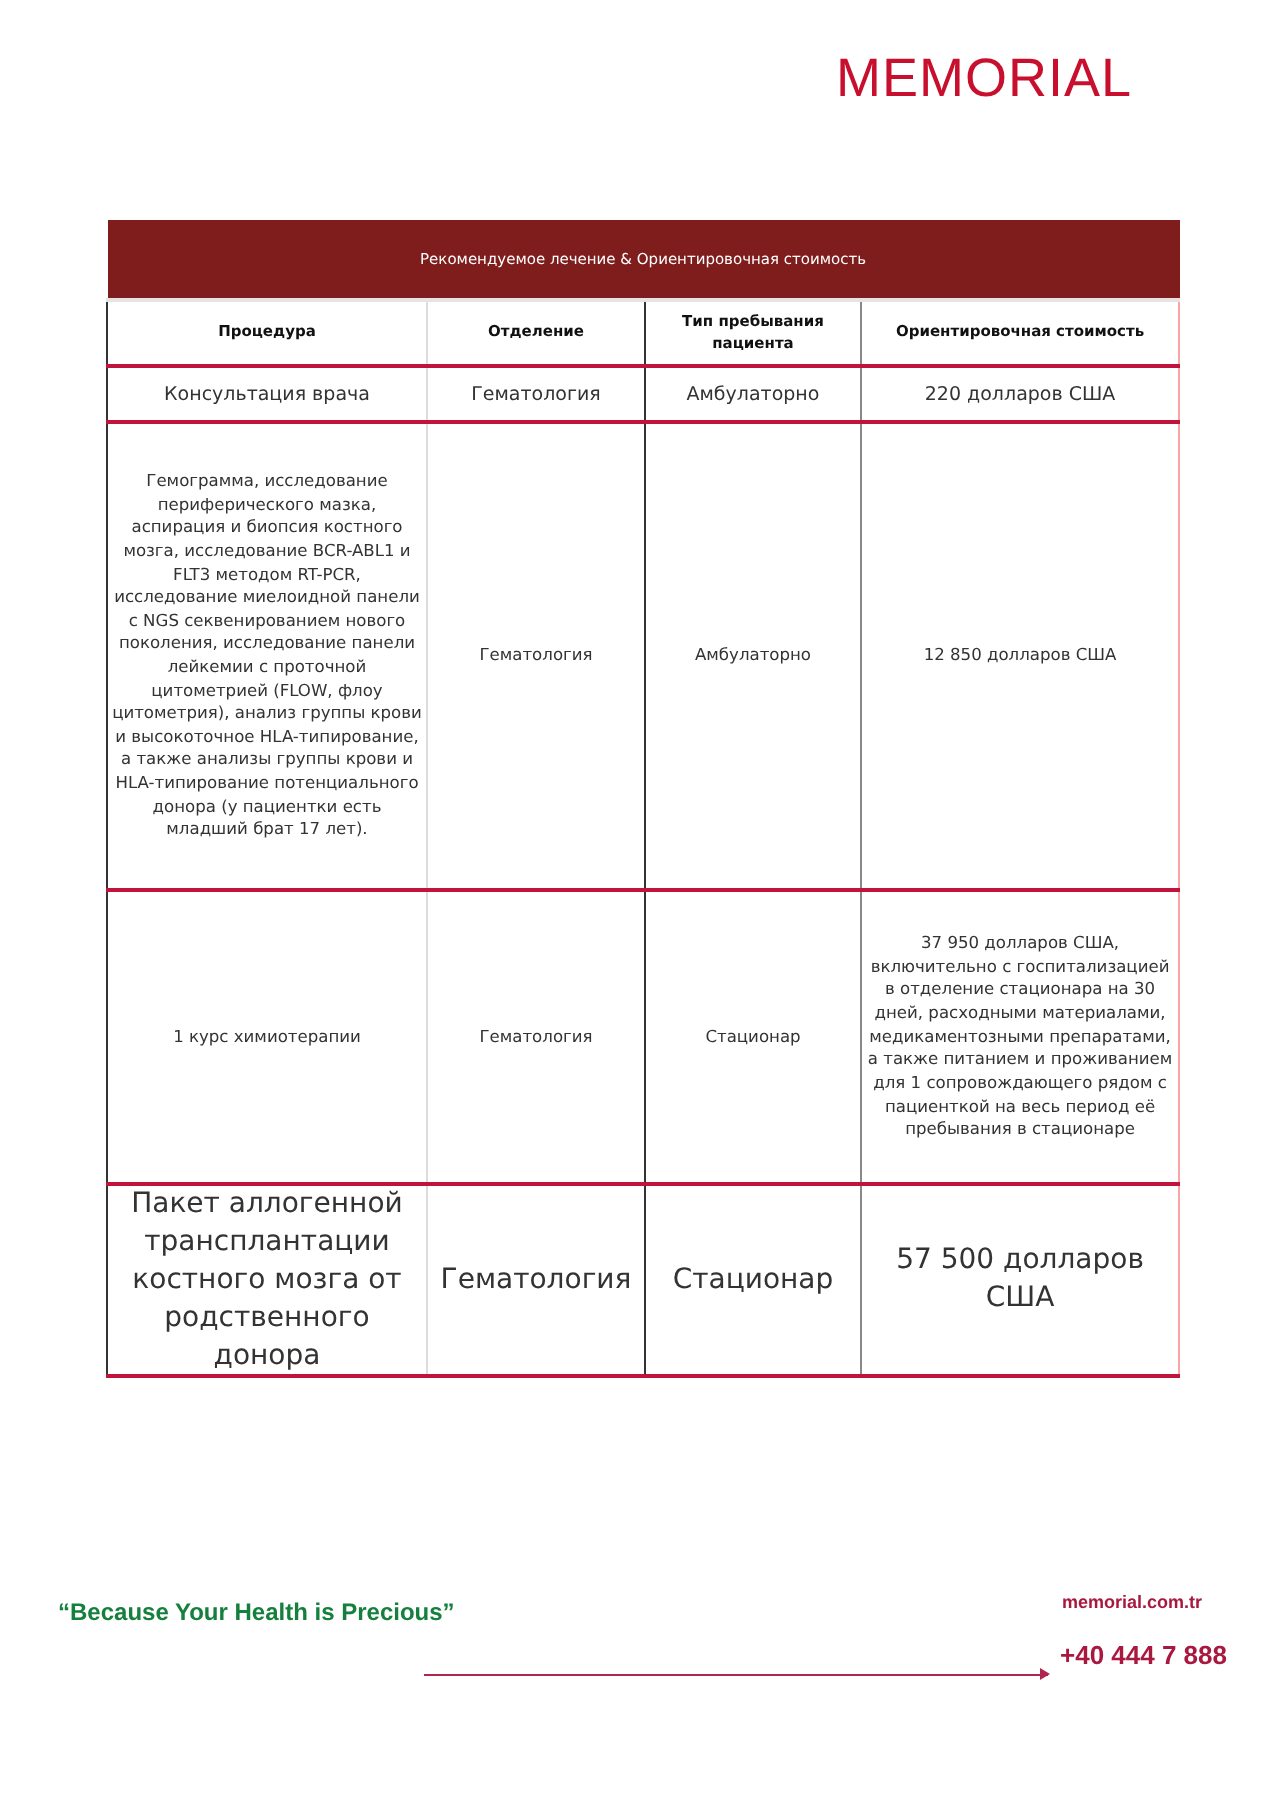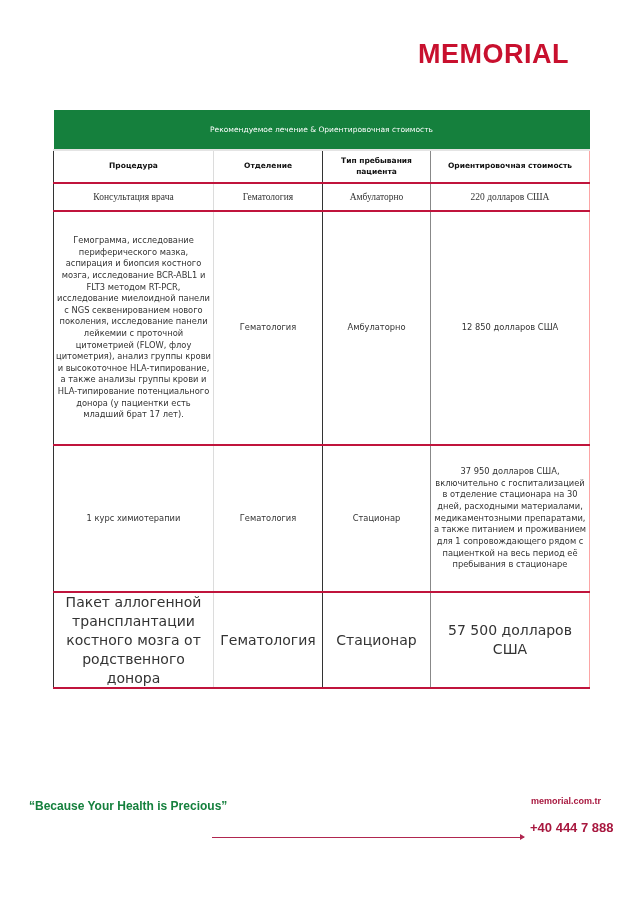--- a/index.html
+++ b/index.html
@@ -1,46 +1,46 @@
 <!DOCTYPE html>
 <html><head>
 <meta charset="utf-8">
 <style>
   html, body { margin: 0; padding: 0; }
   body {
     width: 636px; height: 900px; background: #ffffff; position: relative; overflow: hidden;
     font-family: "DejaVu Sans", "Liberation Sans", sans-serif; color: #222;
   }
   .logo {
-    position: absolute; left: 418px; top: 39px;
-    font-family: "Liberation Sans", sans-serif; font-weight: bold; font-size: 27px;
+    position: absolute; left: 418px; top: 24px;
+    font-family: "Liberation Sans", sans-serif; font-weight: normal; font-size: 27px;
     letter-spacing: 0.5px; color: #c8102e;
   }
   .tbl {
     position: absolute; left: 53px; top: 110px; width: 536px;
     border-collapse: collapse; table-layout: fixed;
   }
   .tbl td, .tbl th {
     padding: 0 2px; text-align: center; vertical-align: middle;
     border-left: 1px solid #dcdcdc; border-right: 1px solid #dcdcdc;
     border-bottom: 2px solid #c0143c;
     font-weight: normal; color: #333;
   }
   .tbl td.c0 { border-left: 1px solid #333; margin-top: 18px; }
   .tbl td.c1 { border-right: 1px solid #333; }
   .tbl td.c2 { border-right: 1px solid #888; }
   .tbl td.c3 { border-right: 1px solid #fca5a5; }
   .title-row td {
-    background: #15803d; color: #fff; font-size: 7.5px; height: 39px;
+    background: #7f1d1d; color: #fff; font-size: 7.5px; height: 39px;
     border: none; border-bottom: 2px solid #e4e4e4;
   }
   .head-row td {
     font-size: 7.5px; font-weight: bold; color: #111; height: 31px; line-height: 1.4;
   }
-  .r1 td { font-size: 9.5px; height: 26px; color: #333; font-family: Liberation Serif, serif; }
+  .r1 td { font-size: 9.5px; height: 26px; color: #333; }
   .r2 td { font-size: 8.3px; height: 232px; line-height: 1.4; color: #333; }
   .r3 td { font-size: 8.3px; height: 145px; line-height: 1.4; color: #333; }
   .r4 td { font-size: 14px; height: 42px; line-height: 1.35; color: #333; }
   .r5 td { font-size: 8.3px; height: 52px; line-height: 1.35; color: #333; }
   .tbl td .txt { display: inline-block; }
   .footer-slogan {
     position: absolute; left: 29px; top: 799px;
     font-family: "Liberation Sans", sans-serif; font-size: 12px; font-weight: bold; color: #15803d;
   }
   .footer-line {

